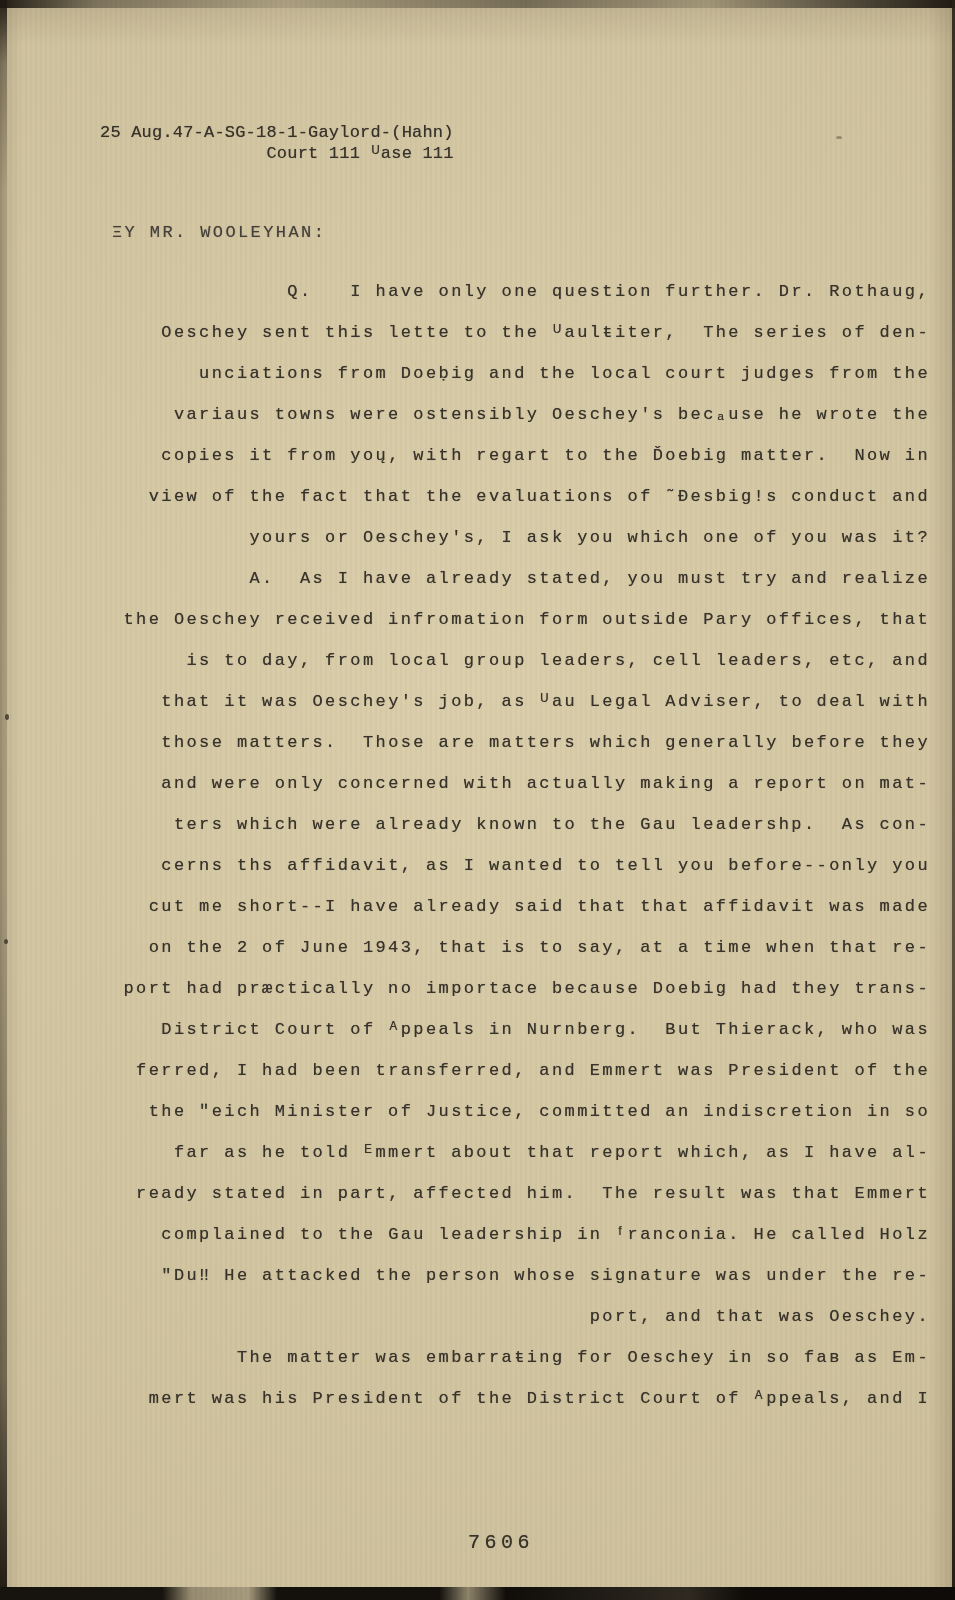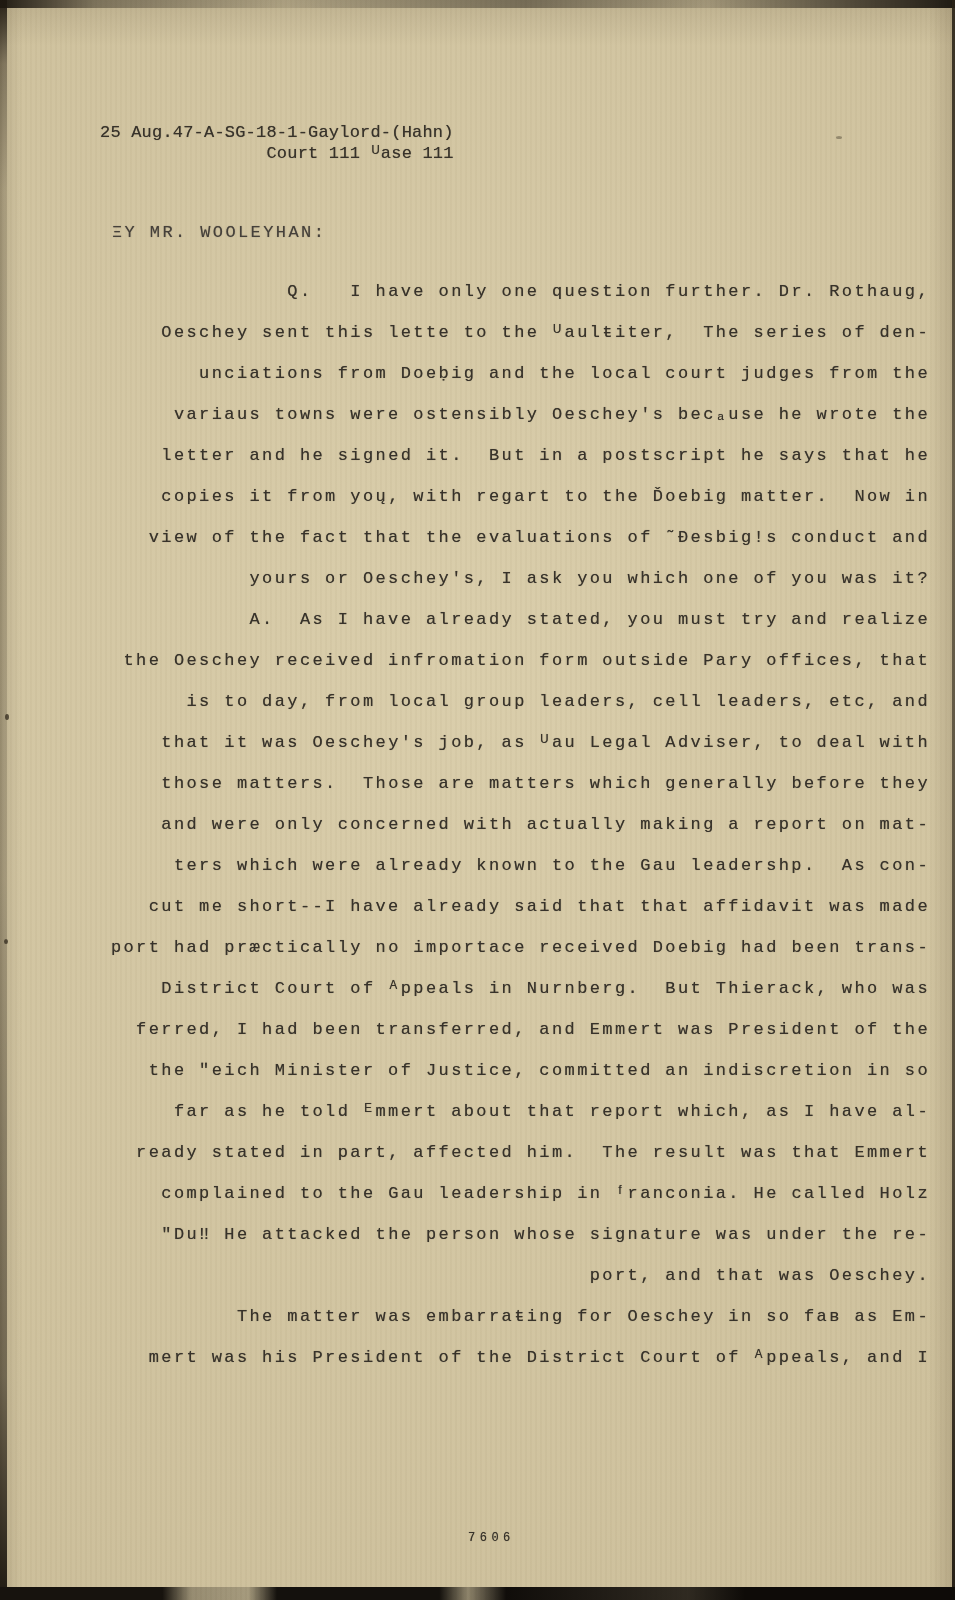--- a/index.html
+++ b/index.html
@@ -62,21 +62,21 @@
   .tline { white-space: pre; }
 
   .doc-header { position: absolute; left: 100px; top: 122px; line-height: 21px; letter-spacing: 0.2px; }
   .speaker-line { position: absolute; left: 112px; top: 223px; letter-spacing: 2.4px; white-space: pre; color: #45403a; text-shadow: 0 0 1px rgba(69,64,58,0.55); }
 
   .body-text { position: absolute; left: 100px; top: 271px; width: 830px; line-height: 41px; letter-spacing: 2.4px; }
   .para-q .tline:first-child { text-indent: 79px; }
   .para-a .tline:first-child { text-indent: 82px; }
   .para-closing .tline:first-child { text-indent: 73px; }
 
-  .page-number { position: absolute; left: 468px; top: 1531px; font-size: 12px; letter-spacing: 4.5px; white-space: pre; }
+  .page-number { position: absolute; left: 468px; top: 1531px; font-size: 20px; letter-spacing: 4.5px; white-space: pre; }
 </style>
 </head>
 <body>
 
 <div class="sheet">
 
   <div class="edge-top"></div>
   <div class="edge-left"></div>
   <div class="edge-right"></div>
   <div class="edge-bottom"></div>
@@ -91,35 +91,36 @@
   </div>
 
   <div class="typed speaker-line">ΞY MR. WOOLEYHAN:</div>
 
   <div class="typed body-text">
     <div class="para-q">
         <div class="tline">Q.   I have only one question further. Dr. Rothaug,</div>
         <div class="tline">Oeschey sent this lette to the ᵁaulŧiter,  The series of den-</div>
         <div class="tline">unciations from Doeḅig and the local court judges from the</div>
         <div class="tline">variaus towns were ostensibly Oeschey's becₐuse he wrote the</div>
-        <div class="tline">letter and he signed it.  But in a postscript he says that he</div>
         <div class="tline">copies it from yoų, with regart to the Ďoebig matter.  Now in</div>
         <div class="tline">view of the fact that the evaluations of ˜Ðesbig!s conduct and</div>
         <div class="tline">yours or Oeschey's, I ask you which one of you was it?</div>
       </div>
     <div class="para-a">
         <div class="tline">A.  As I have already stated, you must try and realize</div>
         <div class="tline">the Oeschey received infromation form outside Pary offices, that</div>
         <div class="tline">is to day, from local group leaders, cell leaders, etc, and</div>
         <div class="tline">that it was Oeschey's job, as ᵁau Legal Adviser, to deal with</div>
         <div class="tline">those matters.  Those are matters which generally before they</div>
         <div class="tline">and were only concerned with actually making a report on mat-</div>
         <div class="tline">ters which were already known to the Gau leadershp.  As con-</div>
+        <div class="tline">cerns ths affidavit, as I wanted to tell you before--only you</div>
         <div class="tline">cut me short--I have already said that that affidavit was made</div>
-        <div class="tline">port had præctically no importace received Doebig had been trans-</div>
+        <div class="tline">on the 2 of June 1943, that is to say, at a time when that re-</div>
+        <div class="tline">port had præctically no importace because Doebig had they trans-</div>
         <div class="tline">District Court of ᴬppeals in Nurnberg.  But Thierack, who was</div>
         <div class="tline">ferred, I had been transferred, and Emmert was President of the</div>
         <div class="tline">the ʺeich Minister of Justice, committed an indiscretion in so</div>
         <div class="tline">far as he told ᴱmmert about that report which, as I have al-</div>
         <div class="tline">ready stated in part, affected him.  The result was that Emmert</div>
         <div class="tline">complained to the Gau leadership in ᶠranconia. He called Holz</div>
         <div class="tline">"Du‼ He attacked the person whose signature was under the re-</div>
         <div class="tline">port, and that was Oeschey.</div>
       </div>
     <div class="para-closing">

